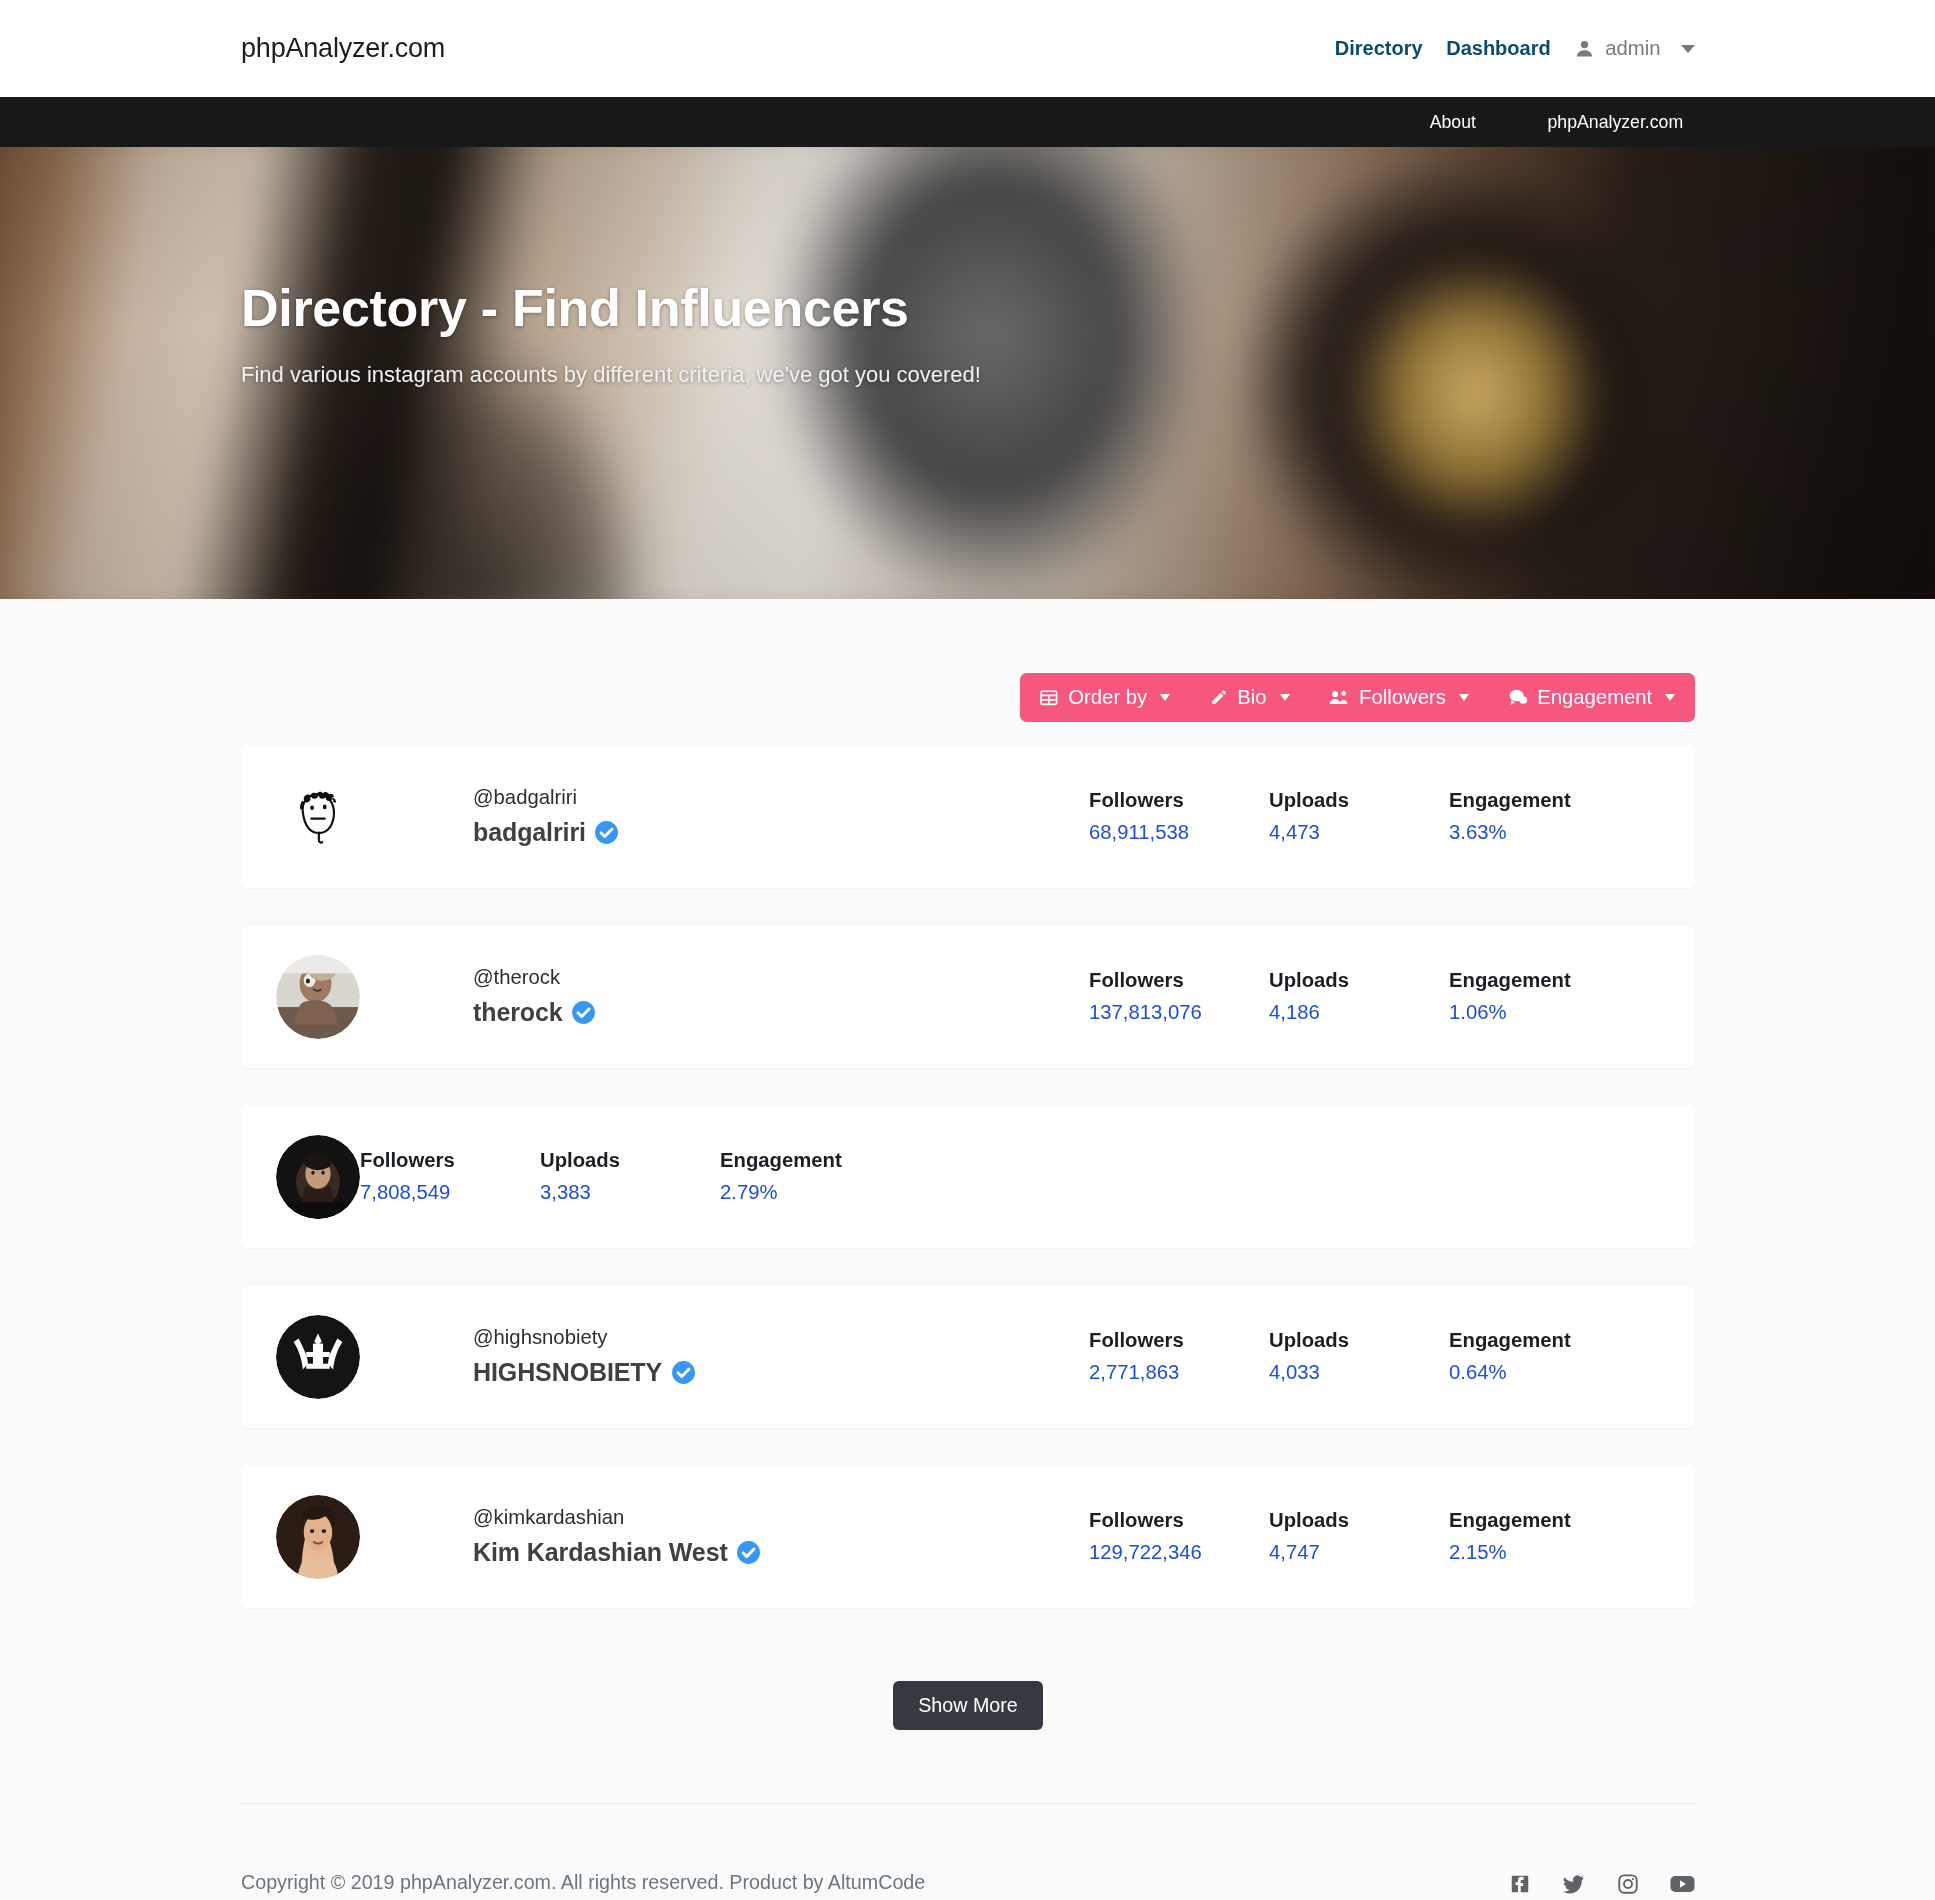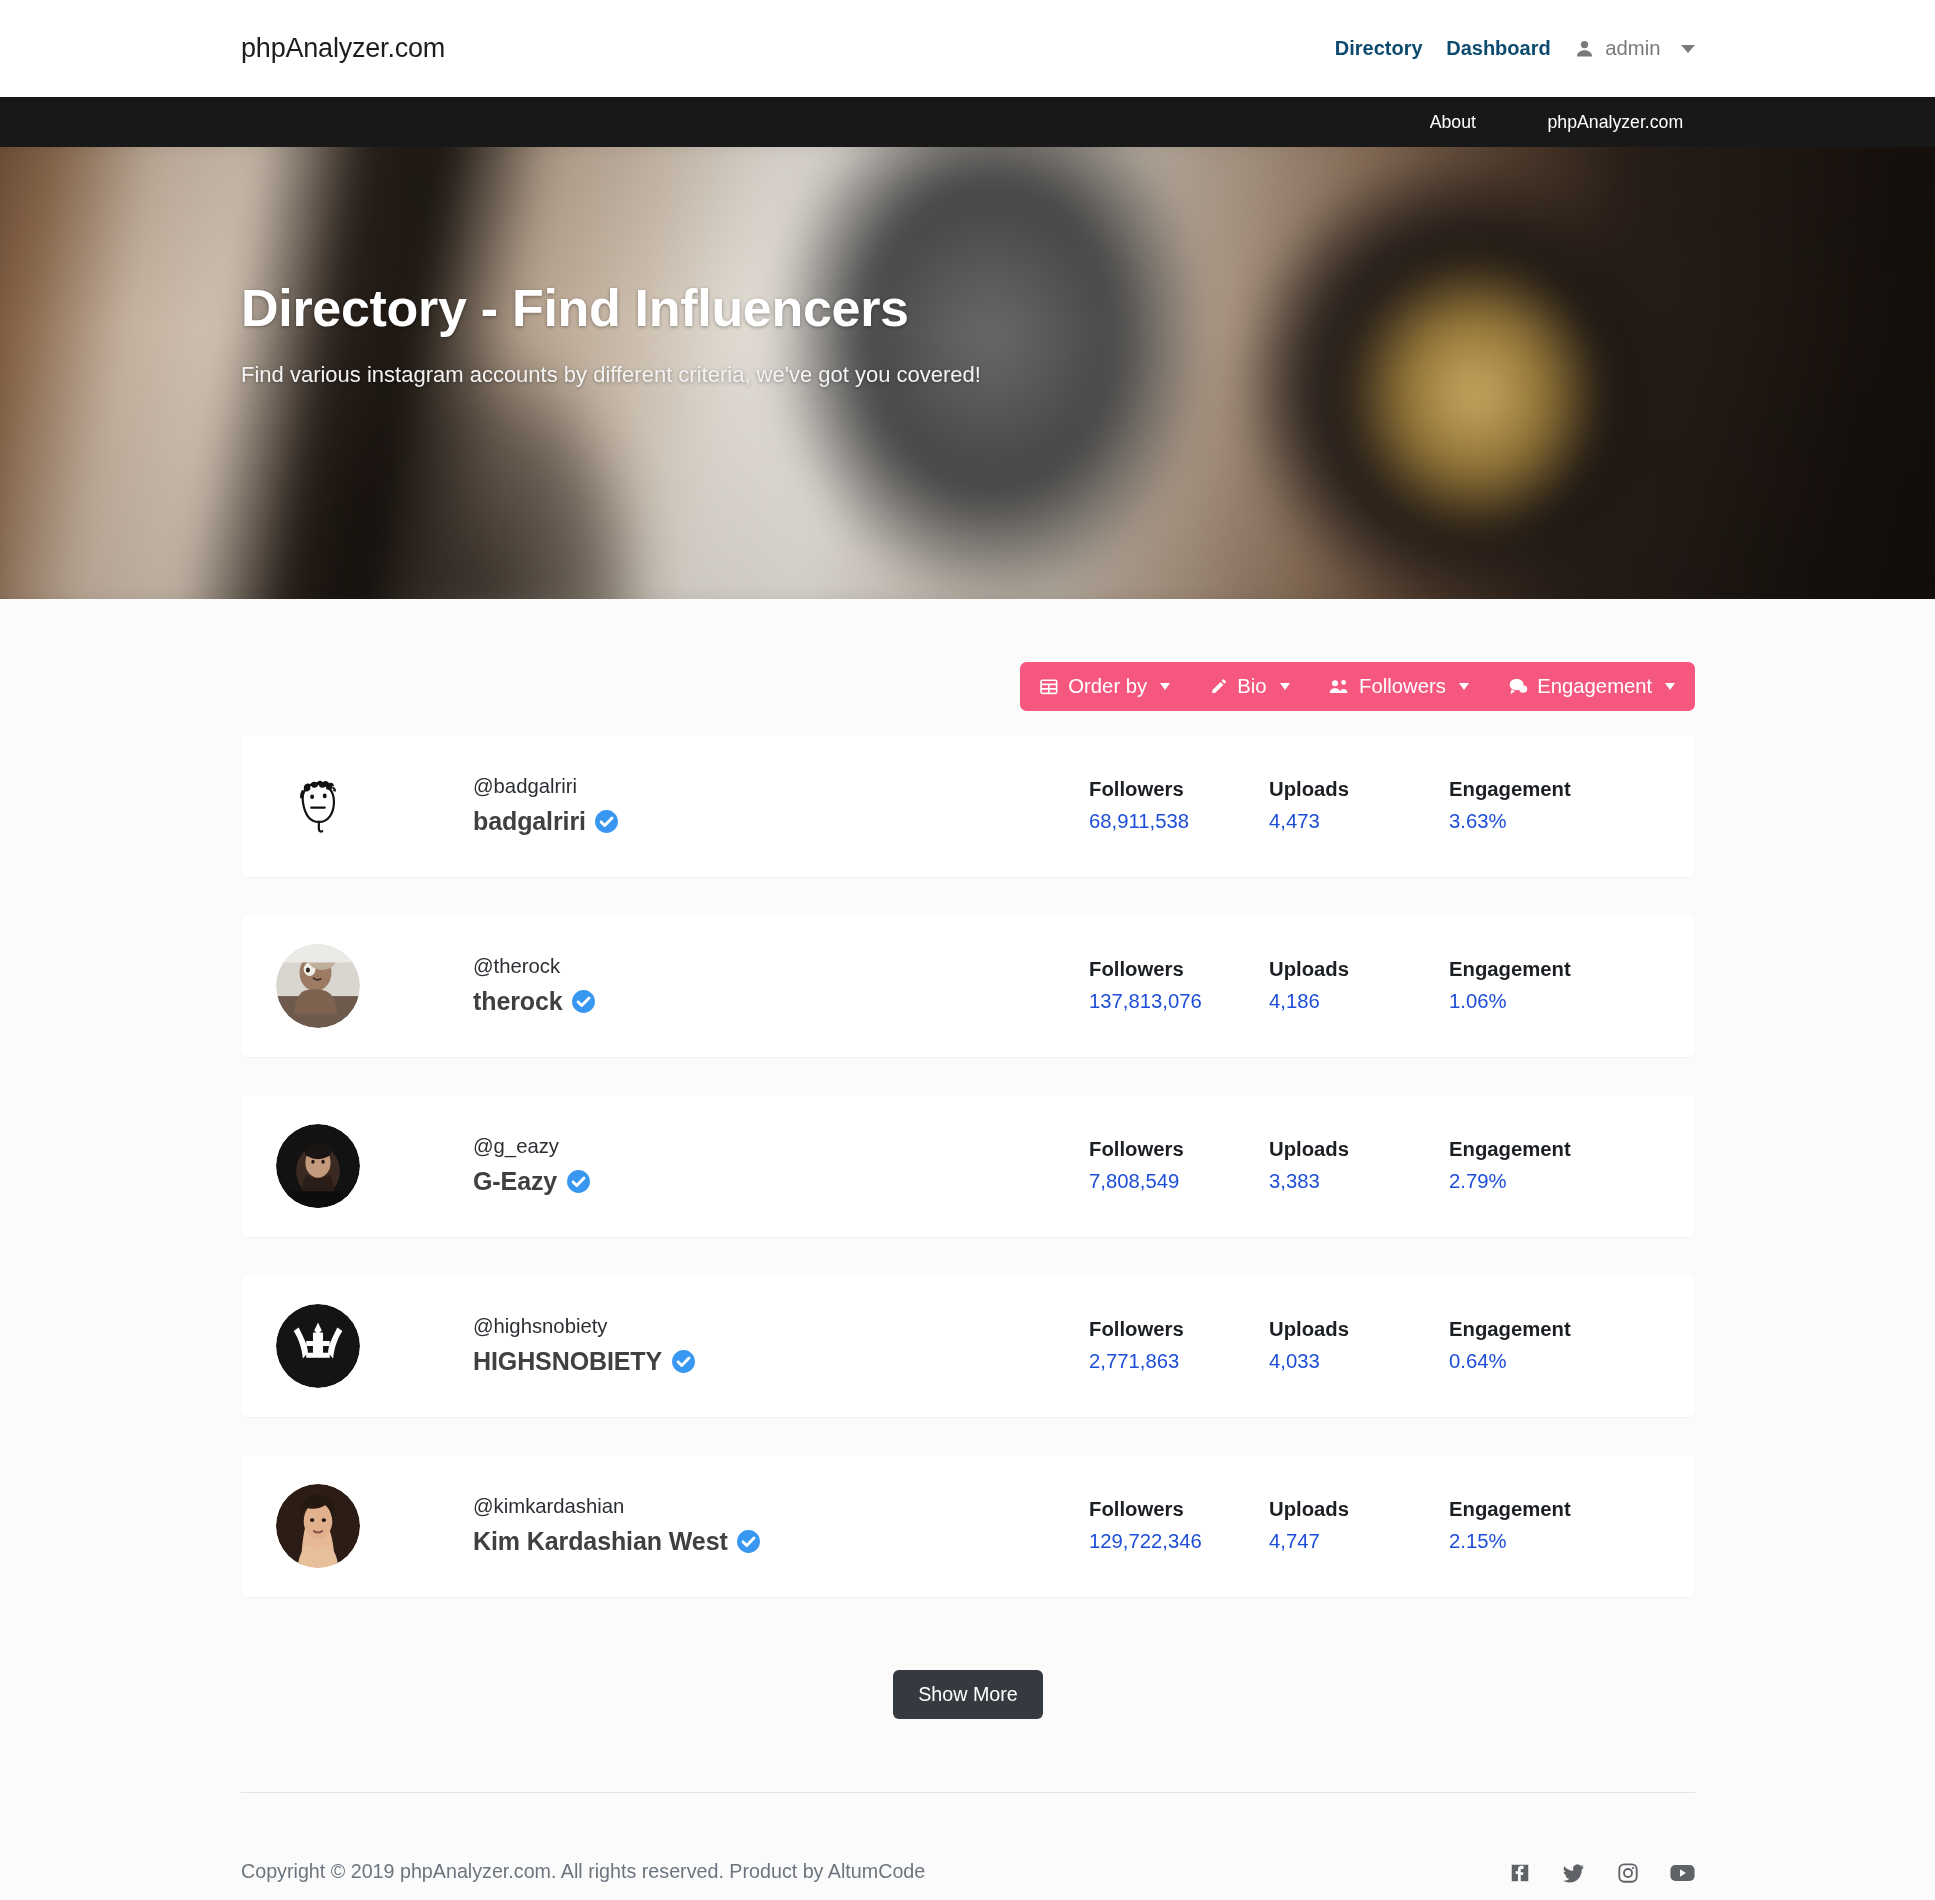--- a/index.html
+++ b/index.html
@@ -144,20 +144,21 @@
   .main {
     padding: 0 241px;
     background: #fbfbfb;
   }
 
   
   .filterbar-wrap {
     display: flex;
     justify-content: flex-end;
     padding-top: 63px;
+    margin-top: 11px;
   }
   .filterbar {
     background: #f5577f;
     border-radius: 6.6px;
     display: flex;
     align-items: stretch;
     overflow: hidden;
   }
   .filter-btn {
     display: flex;
@@ -512,32 +513,20 @@
             <ellipse cx="50" cy="56" rx="26" ry="30" fill="#3b2a22"></ellipse>
             <ellipse cx="50" cy="46" rx="15" ry="18" fill="#c49a7c"></ellipse>
             <ellipse cx="50" cy="32" rx="16" ry="10" fill="#1a1412"></ellipse>
             <path d="M36 60c6 6 22 6 28 0 5 8 6 22 6 30H30c0-8 1-22 6-30z" fill="#2a1c16"></path>
             <ellipse cx="44" cy="45" rx="2" ry="2.4" fill="#241713"></ellipse>
             <ellipse cx="56" cy="45" rx="2" ry="2.4" fill="#241713"></ellipse>
             <rect y="80" width="100" height="20" fill="#0d0d0d"></rect>
           </g>
         </svg>
       </div>
-      <div class="names">
-        <div class="handle">@g_eazy</div>
-        <div class="fullname-row">
-          <span class="fullname">G-Eazy</span>
-          <span class="verified">
-            <svg width="25" height="25" viewBox="0 0 24 24">
-              <circle cx="12" cy="12" r="11" fill="#3897f0"></circle>
-              <path d="M6.8 12.4l3.5 3.5 7-7.2" stroke="#fff" stroke-width="2.8" fill="none" stroke-linecap="round" stroke-linejoin="round"></path>
-            </svg>
-          </span>
-        </div>
-      </div>
       <div class="stats">
         <div class="stat stat-followers">
           <div class="stat-label">Followers</div>
           <div class="stat-value">7,808,549</div>
         </div>
         <div class="stat stat-uploads">
           <div class="stat-label">Uploads</div>
           <div class="stat-value">3,383</div>
         </div>
         <div class="stat stat-engagement">

